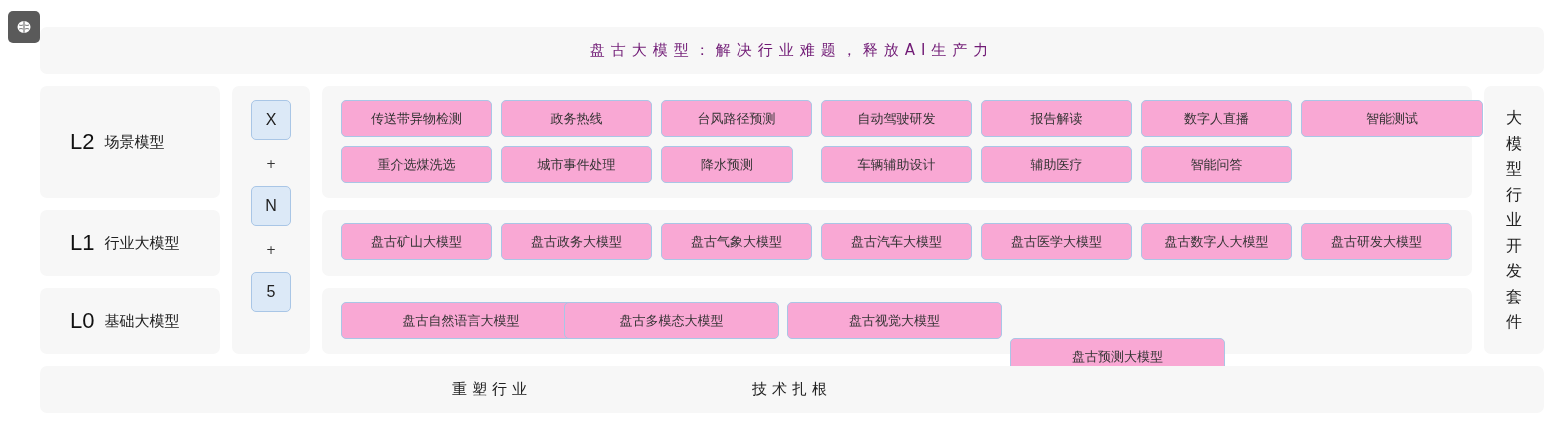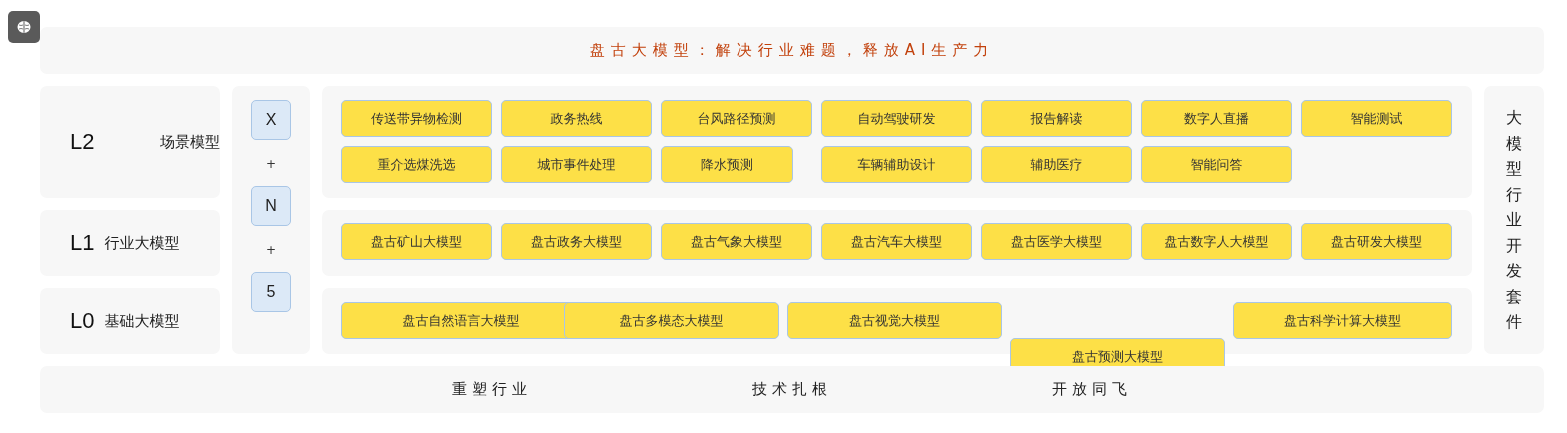--- a/index.html
+++ b/index.html
@@ -9,39 +9,39 @@
   .brain-badge {
     position: absolute; left: 8px; top: 11px; width: 32px; height: 32px;
     background: #5a5a5a; border-radius: 5px;
     display: flex; align-items: center; justify-content: center;
   }
 
   .panel { position: absolute; background: #f7f7f7; border-radius: 7px; }
 
   .title-bar { left: 40px; top: 27px; width: 1504px; height: 47px;
     display: flex; align-items: center; justify-content: center; }
-  .title-text { font-size: 15px; letter-spacing: 6px; color: #c2410c; }
+  .title-text { font-size: 15px; letter-spacing: 6px; color: #701a75; }
 
   .layer-label { left: 40px; width: 180px; display: flex; align-items: center; padding-left: 30px; }
   .layer-code { font-size: 22px; color: #111; margin-right: 10px; font-family: "Liberation Sans", sans-serif; }
   .layer-name { font-size: 15px; color: #222; }
 
   .formula { left: 232px; top: 86px; width: 78px; height: 268px; }
   .formula-box {
     position: absolute; left: 19px; width: 40px; height: 40px;
     background: #dce9f7; border: 1px solid #a9c6e6; border-radius: 5px;
     display: flex; align-items: center; justify-content: center;
     font-size: 16px; color: #222; font-family: "Liberation Sans", sans-serif;
   }
   .formula-plus { position: absolute; left: 0; width: 78px; text-align: center; font-size: 12px; color: #333; }
 
   .cards-panel { left: 322px; width: 1150px; }
   .card {
     position: absolute; height: 37px;
-    background: #fde047; border: 1px solid #a9c6e6; border-radius: 5px;
+    background: #f9a8d4; border: 1px solid #a9c6e6; border-radius: 5px;
     display: flex; align-items: center; justify-content: center;
     font-size: 13px; color: #333; white-space: nowrap;
   }
 
   .side-panel { left: 1484px; top: 86px; width: 60px; height: 268px;
     display: flex; flex-direction: column; align-items: center; justify-content: center; }
   .side-char { font-size: 16px; line-height: 25.5px; color: #222; }
 
   .footer { left: 40px; top: 366px; width: 1504px; height: 47px; }
   .footer-item { position: absolute; top: 0; height: 47px; display: flex; align-items: center;
@@ -55,21 +55,21 @@
     <ellipse cx="8" cy="8" rx="6.5" ry="6" fill="#ffffff"></ellipse>
     <line x1="8" y1="2.2" x2="8" y2="13.8" stroke="#5a5a5a" stroke-width="1"></line>
     <path d="M3 6 Q5 7 7 6 M9 6 Q11 7 13 6 M3 10 Q5 9 7 10 M9 10 Q11 9 13 10" stroke="#5a5a5a" stroke-width="0.8" fill="none"></path>
   </svg>
 </div>
 
 <div class="panel title-bar">
   <span class="title-text">盘古大模型：解决行业难题，释放AI生产力</span>
 </div>
 
-<div class="panel layer-label" style="top:86px;height:112px;justify-content:space-between;">
+<div class="panel layer-label" style="top:86px;height:112px;">
   <span class="layer-code">L2</span>
   <span class="layer-name">场景模型</span>
 </div>
 <div class="panel layer-label" style="top:210px;height:66px;">
   <span class="layer-code">L1</span>
   <span class="layer-name">行业大模型</span>
 </div>
 <div class="panel layer-label" style="top:288px;height:66px;">
   <span class="layer-code">L0</span>
   <span class="layer-name">基础大模型</span>
@@ -83,21 +83,21 @@
   <div class="formula-box" style="top:186px;">5</div>
 </div>
 
 <div class="panel cards-panel" style="top:86px;height:112px;">
   <div class="card" style="left:19px;top:14px;width:151px;">传送带异物检测</div>
   <div class="card" style="left:179px;top:14px;width:151px;">政务热线</div>
   <div class="card" style="left:339px;top:14px;width:151px;">台风路径预测</div>
   <div class="card" style="left:499px;top:14px;width:151px;">自动驾驶研发</div>
   <div class="card" style="left:659px;top:14px;width:151px;">报告解读</div>
   <div class="card" style="left:819px;top:14px;width:151px;">数字人直播</div>
-  <div class="card" style="left:979px;top:14px;width:151px;">智能测试</div>
+  <div class="card" style="left:979px;top:14px;width:182px;">智能测试</div>
 
   <div class="card" style="left:19px;top:60px;width:151px;">重介选煤洗选</div>
   <div class="card" style="left:179px;top:60px;width:151px;">城市事件处理</div>
   <div class="card" style="left:339px;top:60px;width:132px;">降水预测</div>
   <div class="card" style="left:499px;top:60px;width:151px;">车辆辅助设计</div>
   <div class="card" style="left:659px;top:60px;width:151px;">辅助医疗</div>
   <div class="card" style="left:819px;top:60px;width:151px;">智能问答</div>
 </div>
 
 <div class="panel cards-panel" style="top:210px;height:66px;">
@@ -108,32 +108,30 @@
   <div class="card" style="left:659px;top:13px;width:151px;">盘古医学大模型</div>
   <div class="card" style="left:819px;top:13px;width:151px;">盘古数字人大模型</div>
   <div class="card" style="left:979px;top:13px;width:151px;">盘古研发大模型</div>
 </div>
 
 <div class="panel cards-panel" style="top:288px;height:66px;">
   <div class="card" style="left:19px;top:14px;width:240px;">盘古自然语言大模型</div>
   <div class="card" style="left:242px;top:14px;width:215px;">盘古多模态大模型</div>
   <div class="card" style="left:465px;top:14px;width:215px;">盘古视觉大模型</div>
   <div class="card" style="left:688px;top:14px;width:215px;margin-top:36px;">盘古预测大模型</div>
-  <div class="card" style="left:911px;top:14px;width:219px;">盘古科学计算大模型</div>
 </div>
 
 <div class="panel side-panel">
   <span class="side-char">大</span>
   <span class="side-char">模</span>
   <span class="side-char">型</span>
   <span class="side-char">行</span>
   <span class="side-char">业</span>
   <span class="side-char">开</span>
   <span class="side-char">发</span>
   <span class="side-char">套</span>
   <span class="side-char">件</span>
 </div>
 
 <div class="panel footer">
   <span class="footer-item" style="left:412px;">重塑行业</span>
   <span class="footer-item" style="left:712px;">技术扎根</span>
-  <span class="footer-item" style="left:1012px;">开放同飞</span>
 </div>
 
 </body></html>

